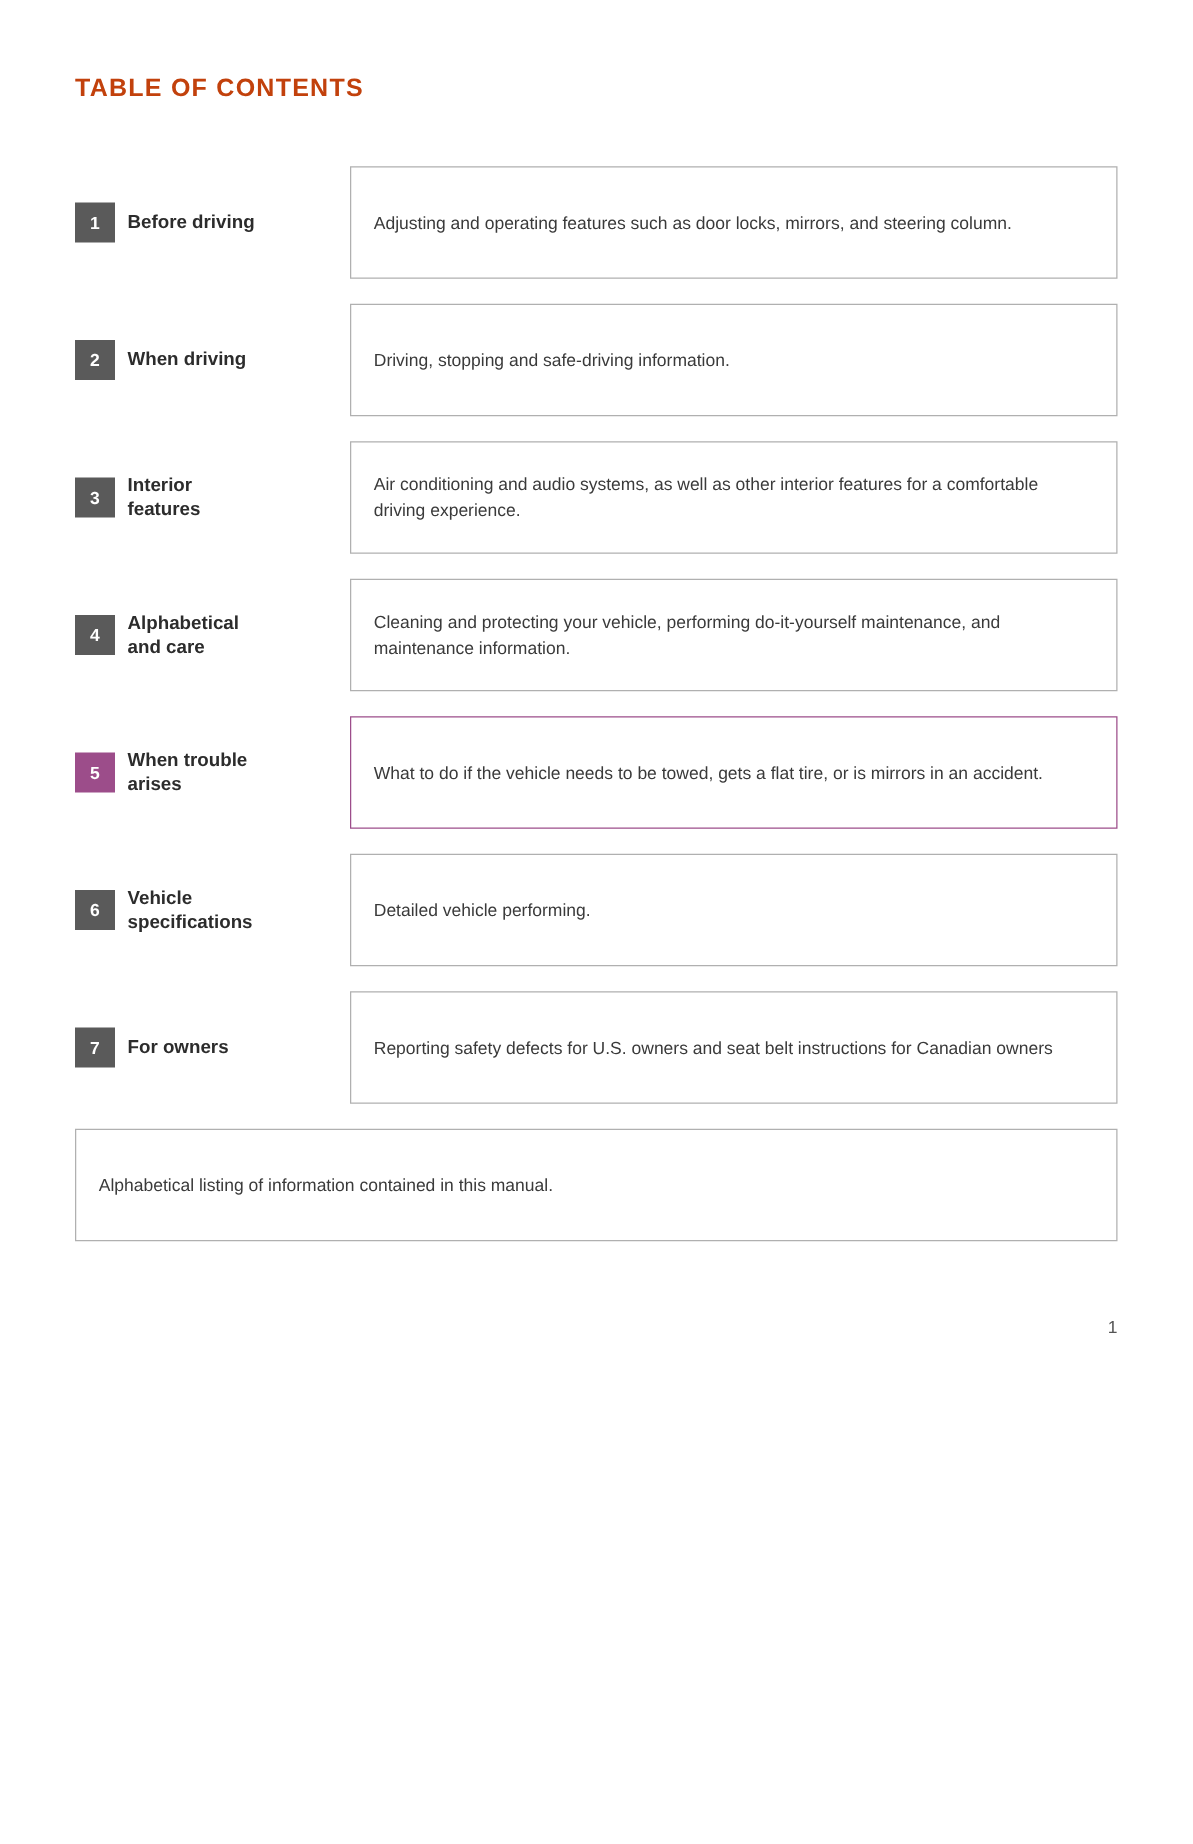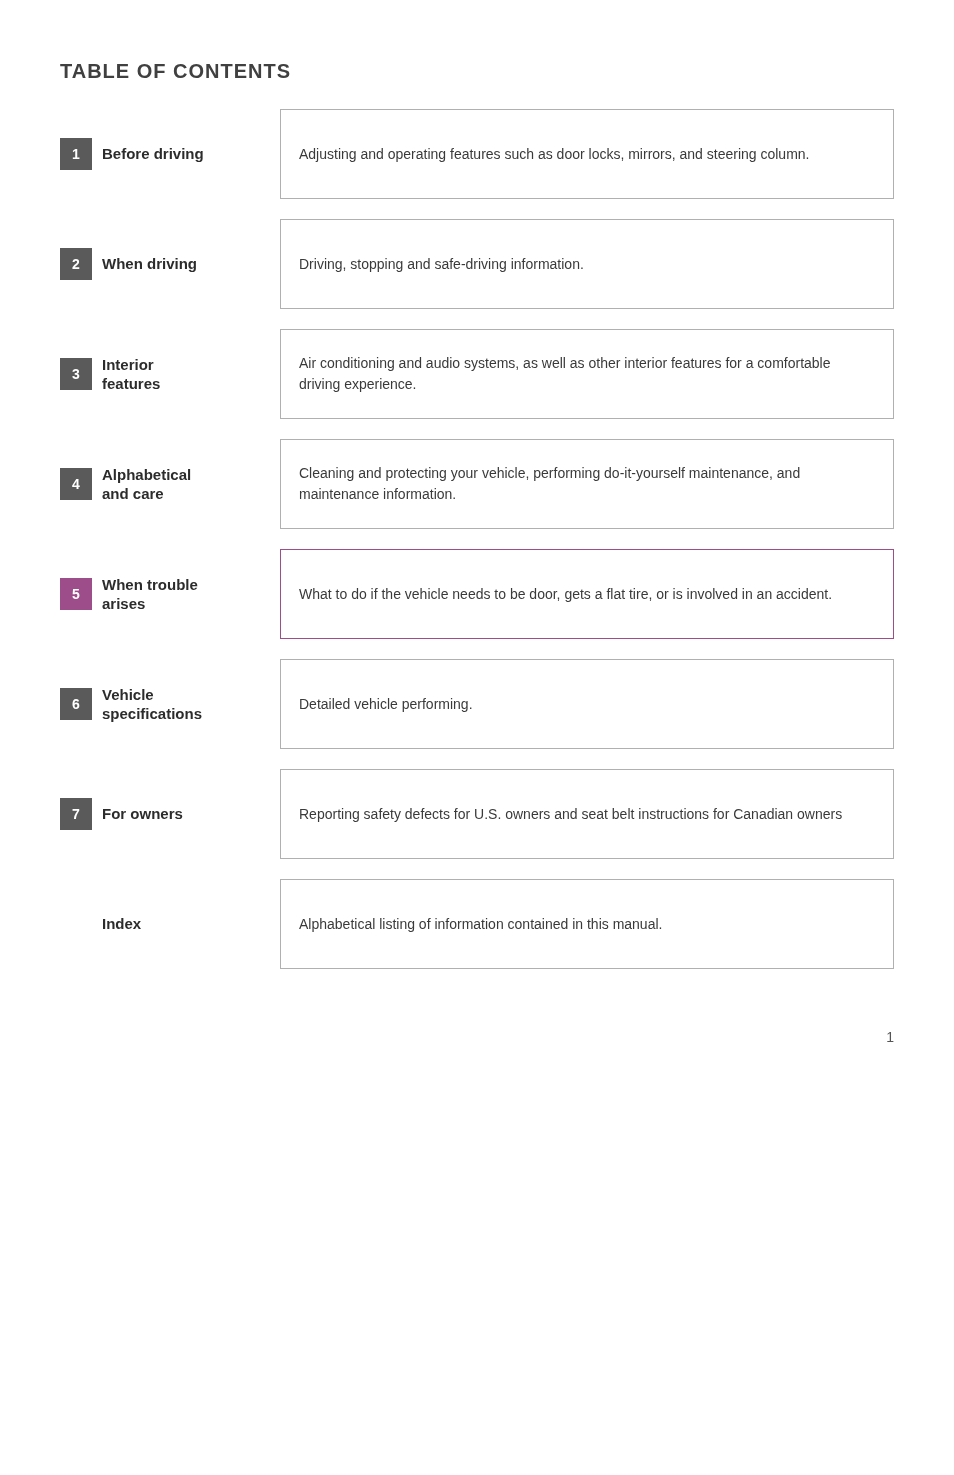--- a/index.html
+++ b/index.html
@@ -14,22 +14,22 @@
       color: #2c2c2c;
       width: 954px;
       min-height: 1475px;
       padding: 60px 60px 60px 60px;
     }
 
     .page-title {
       font-size: 20px;
       font-weight: 700;
       letter-spacing: 1px;
-      color: #404040;
-      margin-bottom: 26px;
+      color: #c2410c;
+      margin-bottom: 50px;
     }
 
     .toc-list {
       display: flex;
       flex-direction: column;
       gap: 0px;
     }
 
     .toc-item {
       display: flex;
@@ -178,21 +178,21 @@
       </div>
     </div>
     <div class="toc-item">
       <div class="toc-left">
         <div class="toc-number purple">5</div>
         <div class="toc-chapter-title" style="white-space: pre-line;">When trouble
 arises</div>
       </div>
       <div class="toc-right">
         <div class="toc-description-box purple-border">
-          <span class="toc-description">What to do if the vehicle needs to be door, gets a flat tire, or is involved in an accident.</span>
+          <span class="toc-description">What to do if the vehicle needs to be towed, gets a flat tire, or is mirrors in an accident.</span>
         </div>
         <div class="toc-right-bar purple"></div>
       </div>
     </div>
     <div class="toc-item">
       <div class="toc-left">
         <div class="toc-number">6</div>
         <div class="toc-chapter-title" style="white-space: pre-line;">Vehicle
 specifications</div>
       </div>
@@ -209,24 +209,20 @@
         <div class="toc-chapter-title" style="white-space: pre-line;">For owners</div>
       </div>
       <div class="toc-right">
         <div class="toc-description-box">
           <span class="toc-description">Reporting safety defects for U.S. owners and seat belt instructions for Canadian owners</span>
         </div>
         <div class="toc-right-bar"></div>
       </div>
     </div>
     <div class="toc-item">
-      <div class="toc-left">
-        <div class="toc-number empty"></div>
-        <div class="toc-chapter-title" style="white-space: pre-line;">Index</div>
-      </div>
       <div class="toc-right">
         <div class="toc-description-box">
           <span class="toc-description">Alphabetical listing of information contained in this manual.</span>
         </div>
         <div class="toc-right-bar"></div>
       </div>
     </div>
   </div>
 
 <div class="page-footer">1</div>

